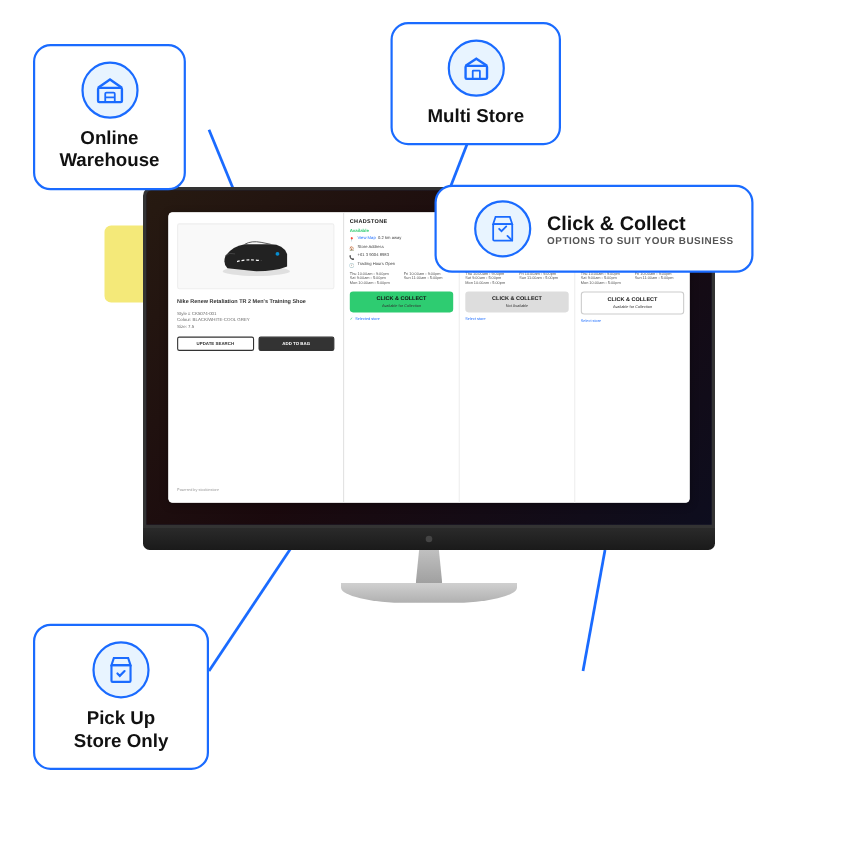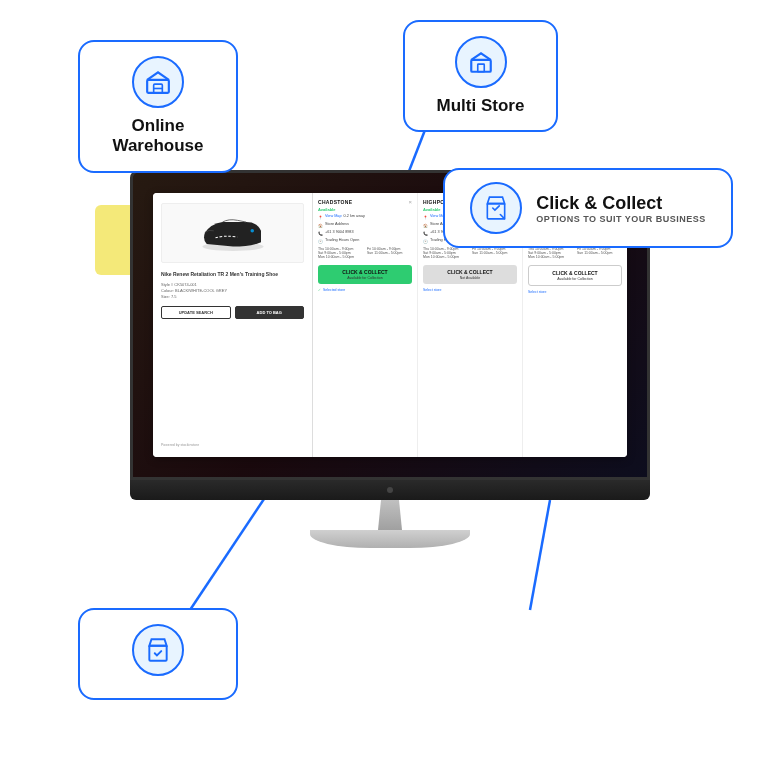--- a/index.html
+++ b/index.html
@@ -31,25 +31,24 @@
 
     
     .badge {
       position: absolute;
       background: #ffffff;
       border: 2.5px solid #1a6bff;
       border-radius: 16px;
       display: flex;
       flex-direction: column;
       align-items: center;
-      justify-content: center;
+      justify-content: flex-end;
       z-index: 10;
       padding: 14px 18px 14px 18px;
       text-align: center;
-      margin-left: 48px;
     }
 
     .badge .icon-circle {
       width: 52px;
       height: 52px;
       border-radius: 50%;
       background: #e8f4ff;
       border: 2px solid #1a6bff;
       display: flex;
       align-items: center;
@@ -69,21 +68,21 @@
       font-size: 17px;
       font-weight: 800;
       color: #111;
       line-height: 1.2;
     }
 
     
     .badge-warehouse {
       top: 40px;
       left: 30px;
-      width: 160px;
+      width: 139px;
     }
 
     
     .badge-multistore {
       top: 20px;
       left: 355px;
       width: 155px;
       flex-direction: column;
     }
 
@@ -497,20 +496,22 @@
   </div>
 
   <div class="badge badge-pickup">
     <div class="icon-circle">
       <svg viewBox="0 0 24 24">
         <path d="M6 2h12l2 6H4L6 2z" stroke="#1a6bff" stroke-width="1.8" fill="none"></path>
         <rect x="4" y="8" width="16" height="14" rx="1" stroke="#1a6bff" stroke-width="1.8" fill="none"></rect>
         <path d="M9 15 L11 17 L15 13" stroke="#1a6bff" stroke-width="1.8" fill="none" stroke-linecap="round"></path>
       </svg>
     </div>
+    <span class="badge-label" style="white-space:pre-line;">Pick Up
+Store Only</span>
   </div>
 
 
   <div class="monitor-wrap">
     <div class="monitor-screen">
       <div class="monitor-bg"></div>
       <div class="screen-ui">
         <div class="screen-ui-inner">
 
           <div class="product-panel">

